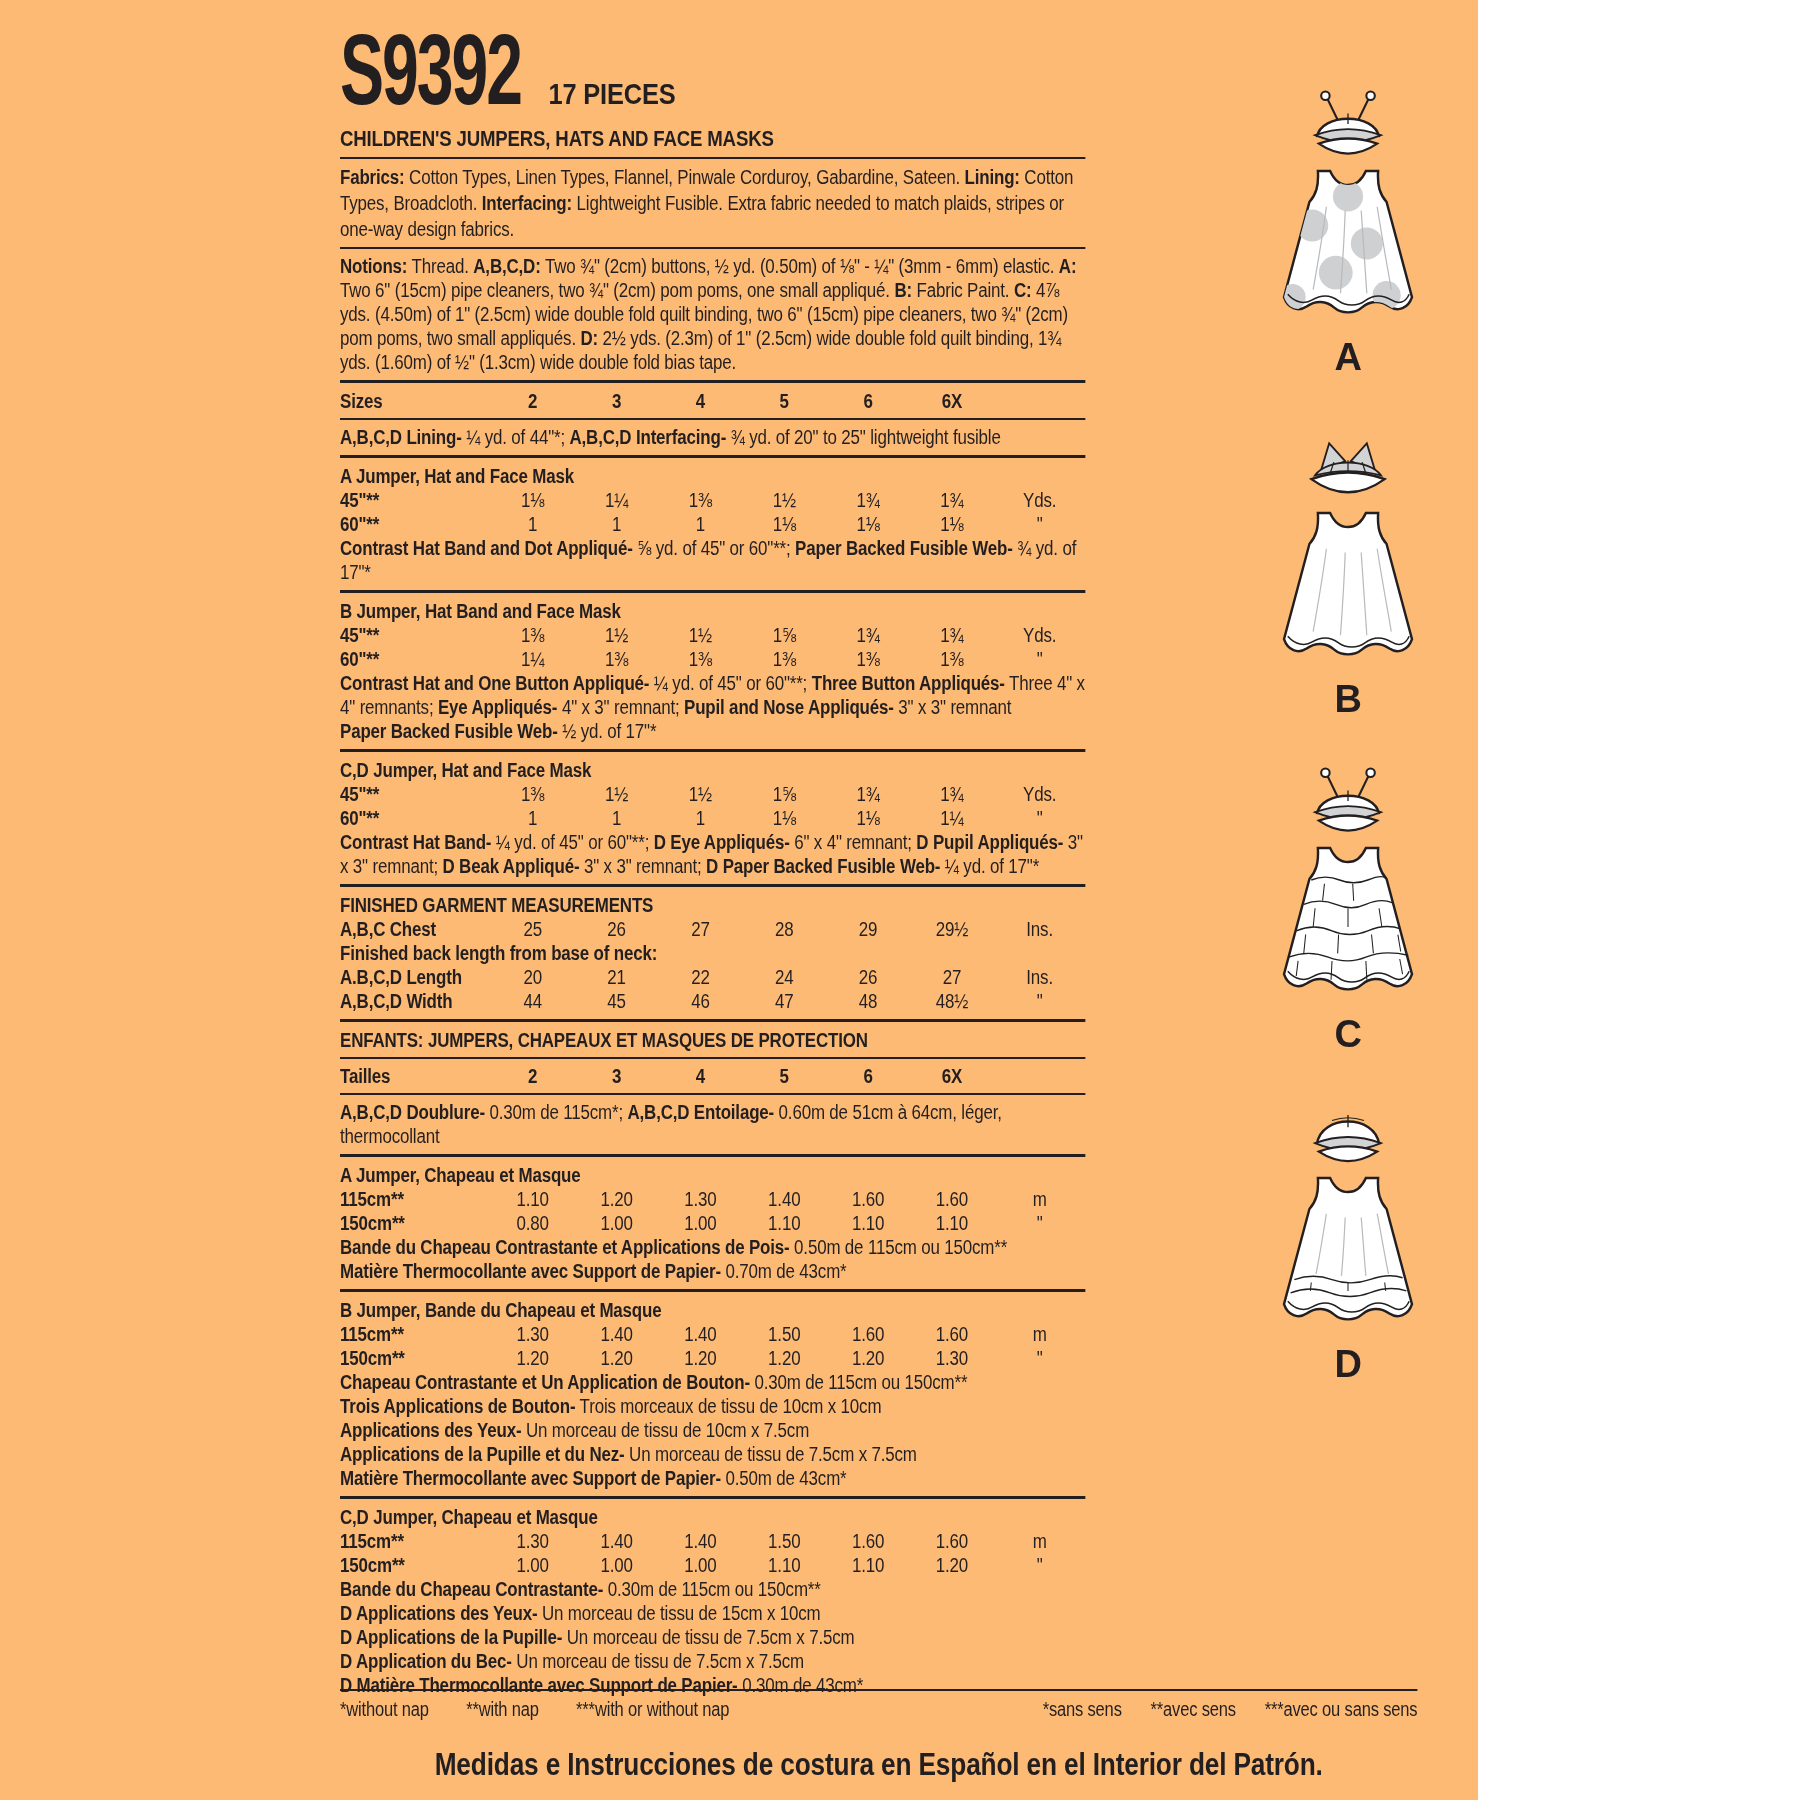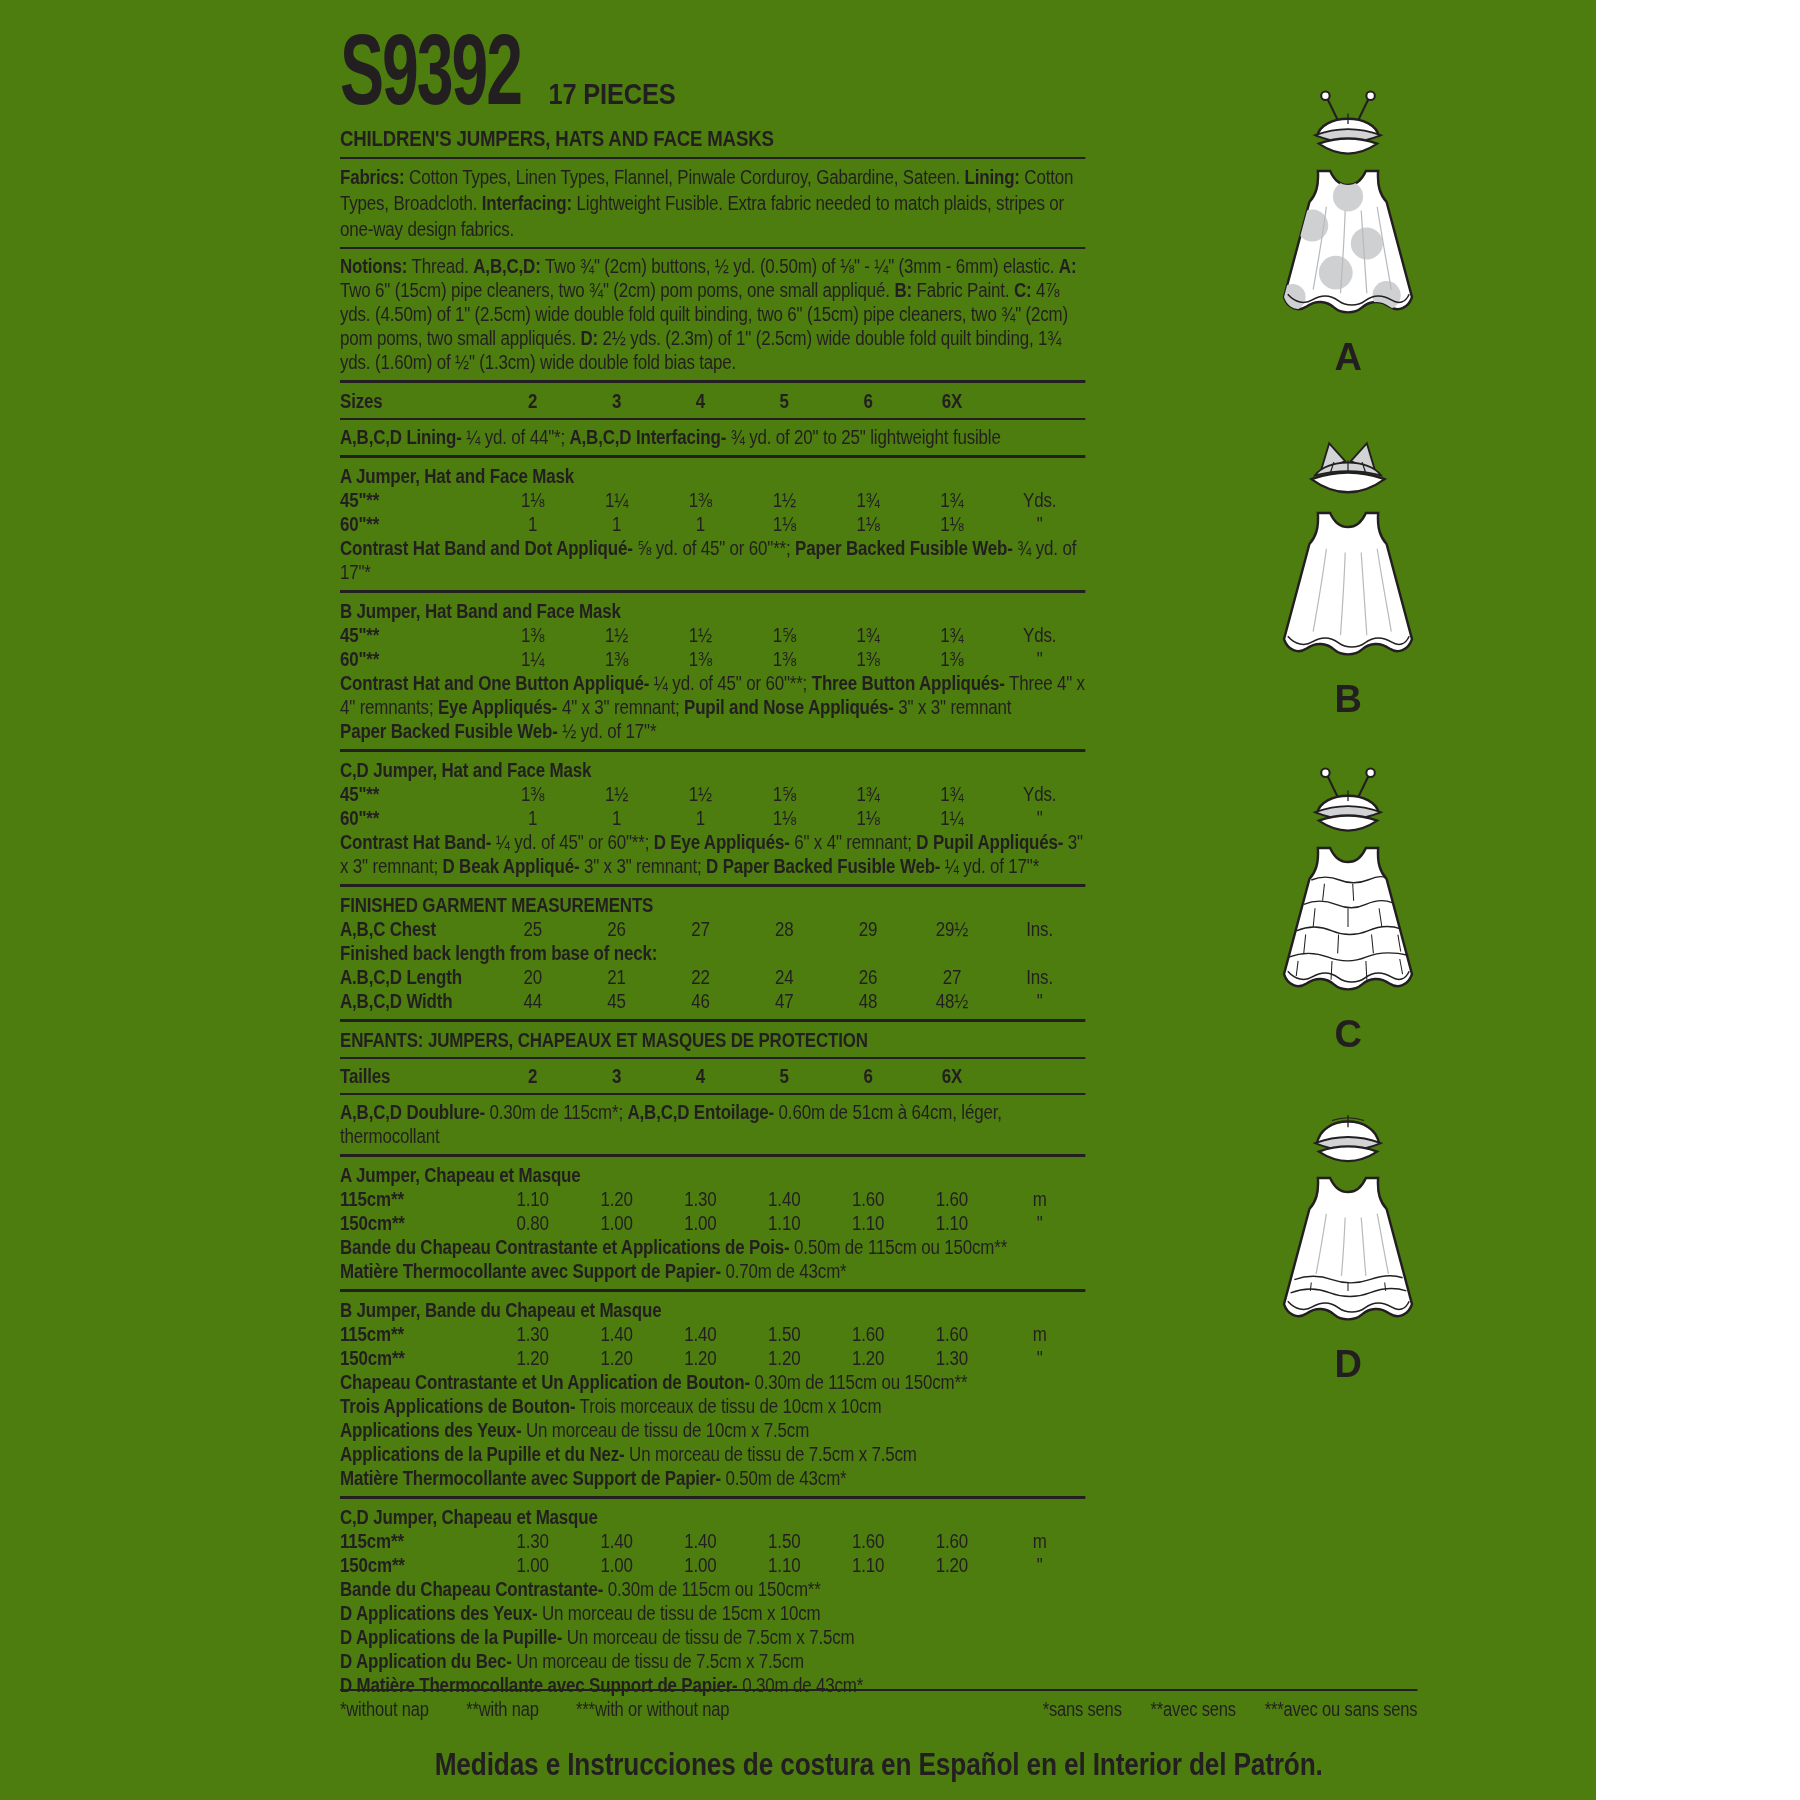--- a/index.html
+++ b/index.html
@@ -1,16 +1,16 @@
 <!DOCTYPE html>
 <html><head>
 <meta charset="utf-8">
 <style>
   html,body{margin:0;padding:0;background:#fff;}
-  .page{position:relative;width:1596px;height:1800px;background:#4d7c0f;color:#231f20;
+  .page{position:relative;width:1478px;height:1800px;background:#fdba74;color:#231f20;
         font-family:"Liberation Sans",sans-serif;letter-spacing:-0.2px;overflow:hidden;}
   
   .content{position:absolute;left:340px;top:20px;width:880px;transform:scaleX(0.847);transform-origin:0 0;}
   .footer{position:absolute;left:340px;top:1684px;width:1272px;transform:scaleX(0.847);transform-origin:0 0;}
   .brandrow{display:flex;align-items:flex-end;height:92px;margin-bottom:8px;}
   .brandnum{font-weight:700;font-size:100px;line-height:86px;transform:scaleX(0.78);transform-origin:0 100%;
             letter-spacing:-3px;white-space:nowrap;}
   .brandpieces{font-weight:700;font-size:30px;line-height:30px;margin-left:-28px;padding-bottom:3px;white-space:nowrap;}
   .doctitle{font-weight:700;font-size:22px;line-height:26px;margin-top:14px;}
   .p{font-size:20px;line-height:26px;}

